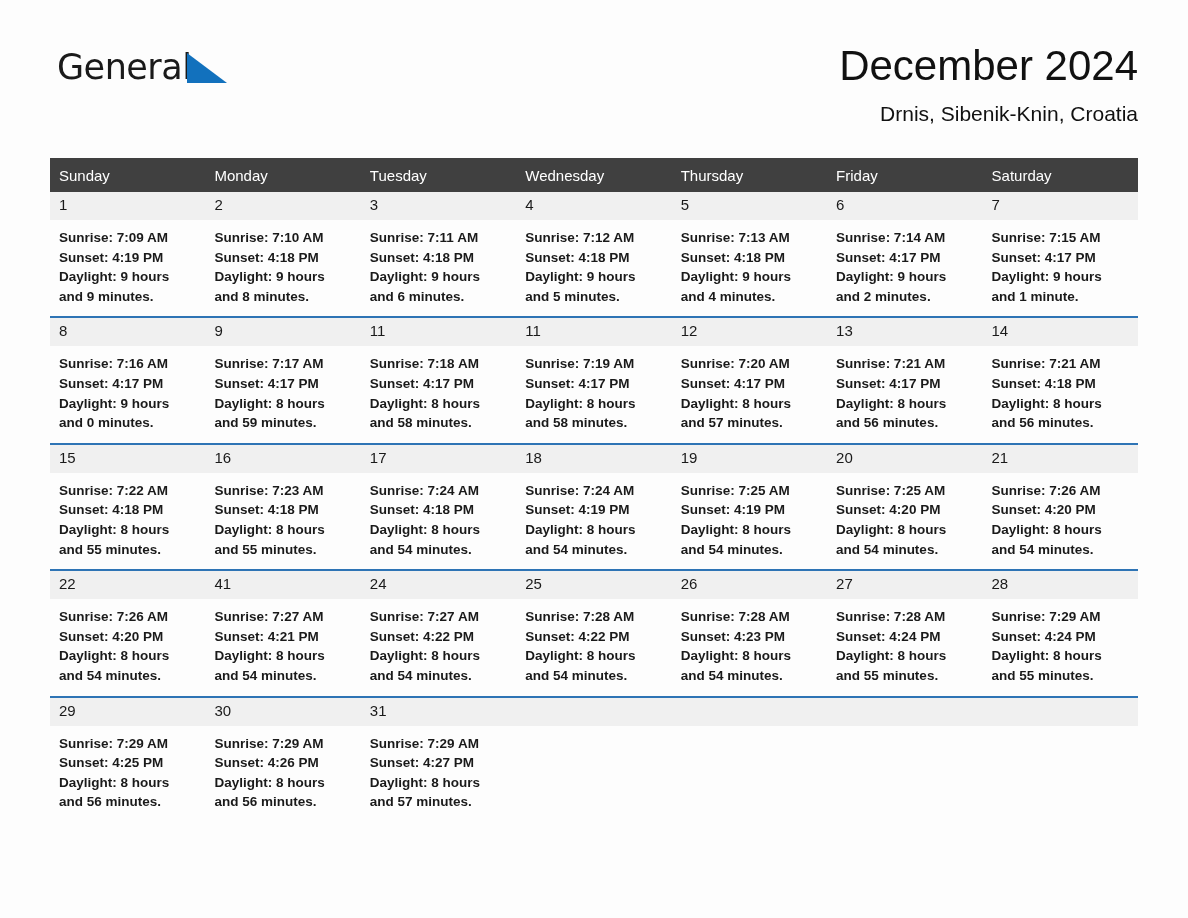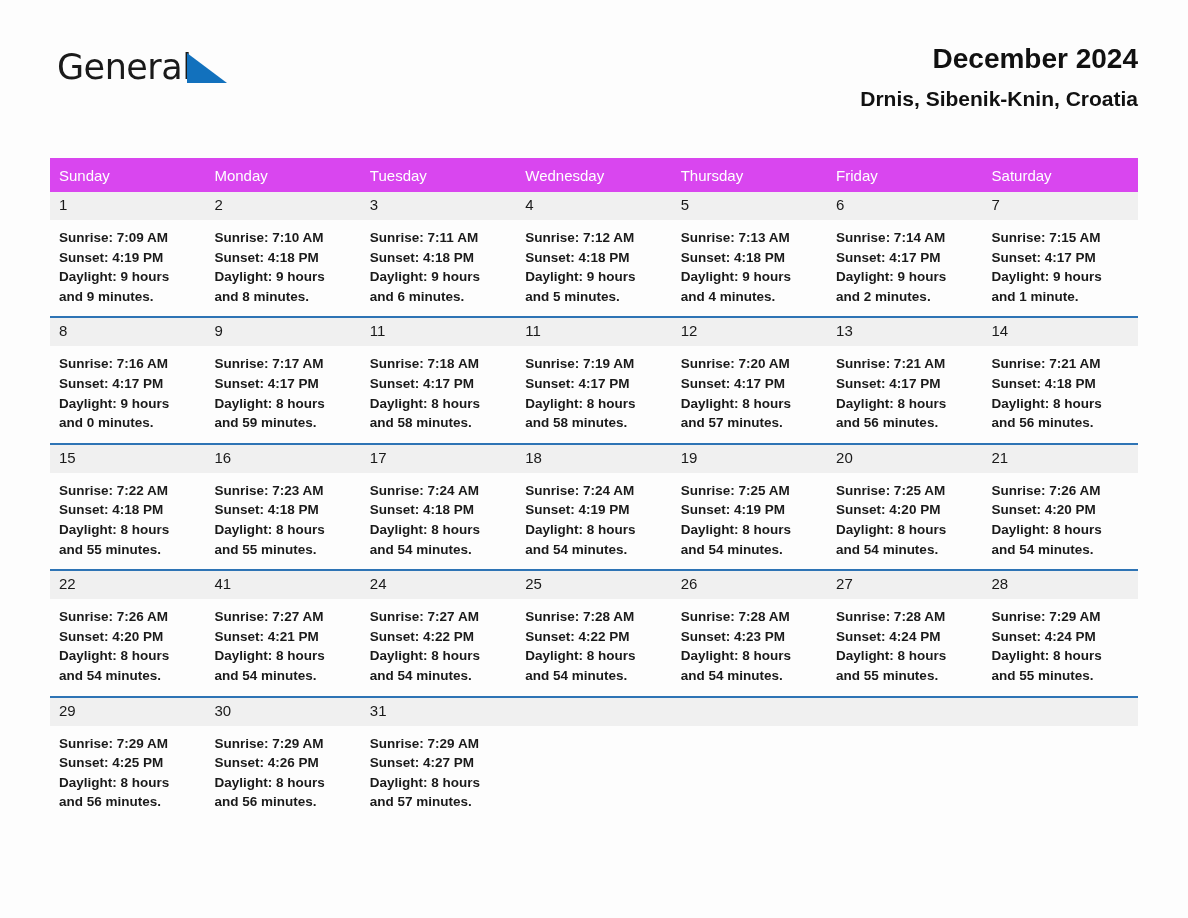--- a/index.html
+++ b/index.html
@@ -65,46 +65,46 @@
     line-height: 1;
   }
 
   .title-block {
     position: absolute;
     right: 50px;
     top: 44px;
     text-align: right;
   }
   .month-title {
-    font-size: 28px;
-    font-weight: 700;
+    font-size: 42px;
+    font-weight: 400;
     color: #111;
     line-height: 1.05;
     letter-spacing: 0px;
     white-space: nowrap;
   }
   .location {
     margin-top: 14px;
     font-size: 21px;
-    font-weight: 700;
+    font-weight: 400;
     color: #111;
     white-space: nowrap;
   }
 
   
   .calendar {
     position: absolute;
     left: 50px;
     top: 158px;
     width: 1088px;
     border-collapse: collapse;
     table-layout: fixed;
   }
   .calendar th {
-    background: #d946ef;
+    background: #404040;
     color: #ffffff;
     font-size: 15px;
     font-weight: 400;
     text-align: left;
     padding: 8px 0 8px 9px;
     height: 18px;
     border: none;
   }
   .calendar td {
     vertical-align: top;

